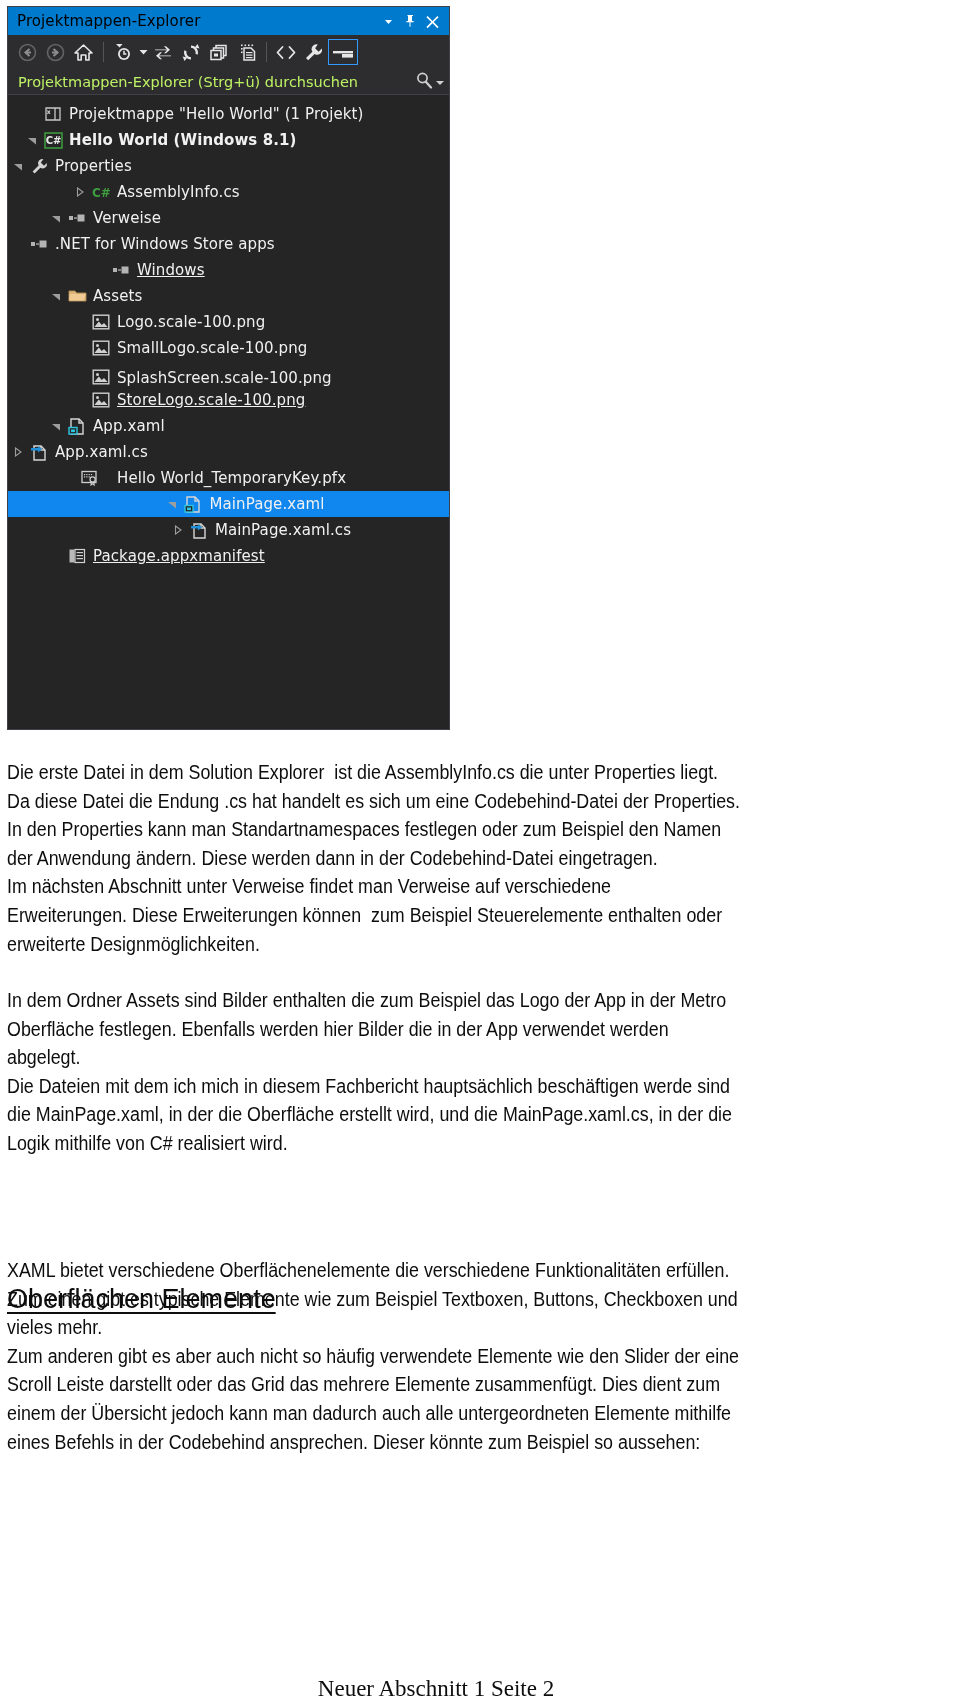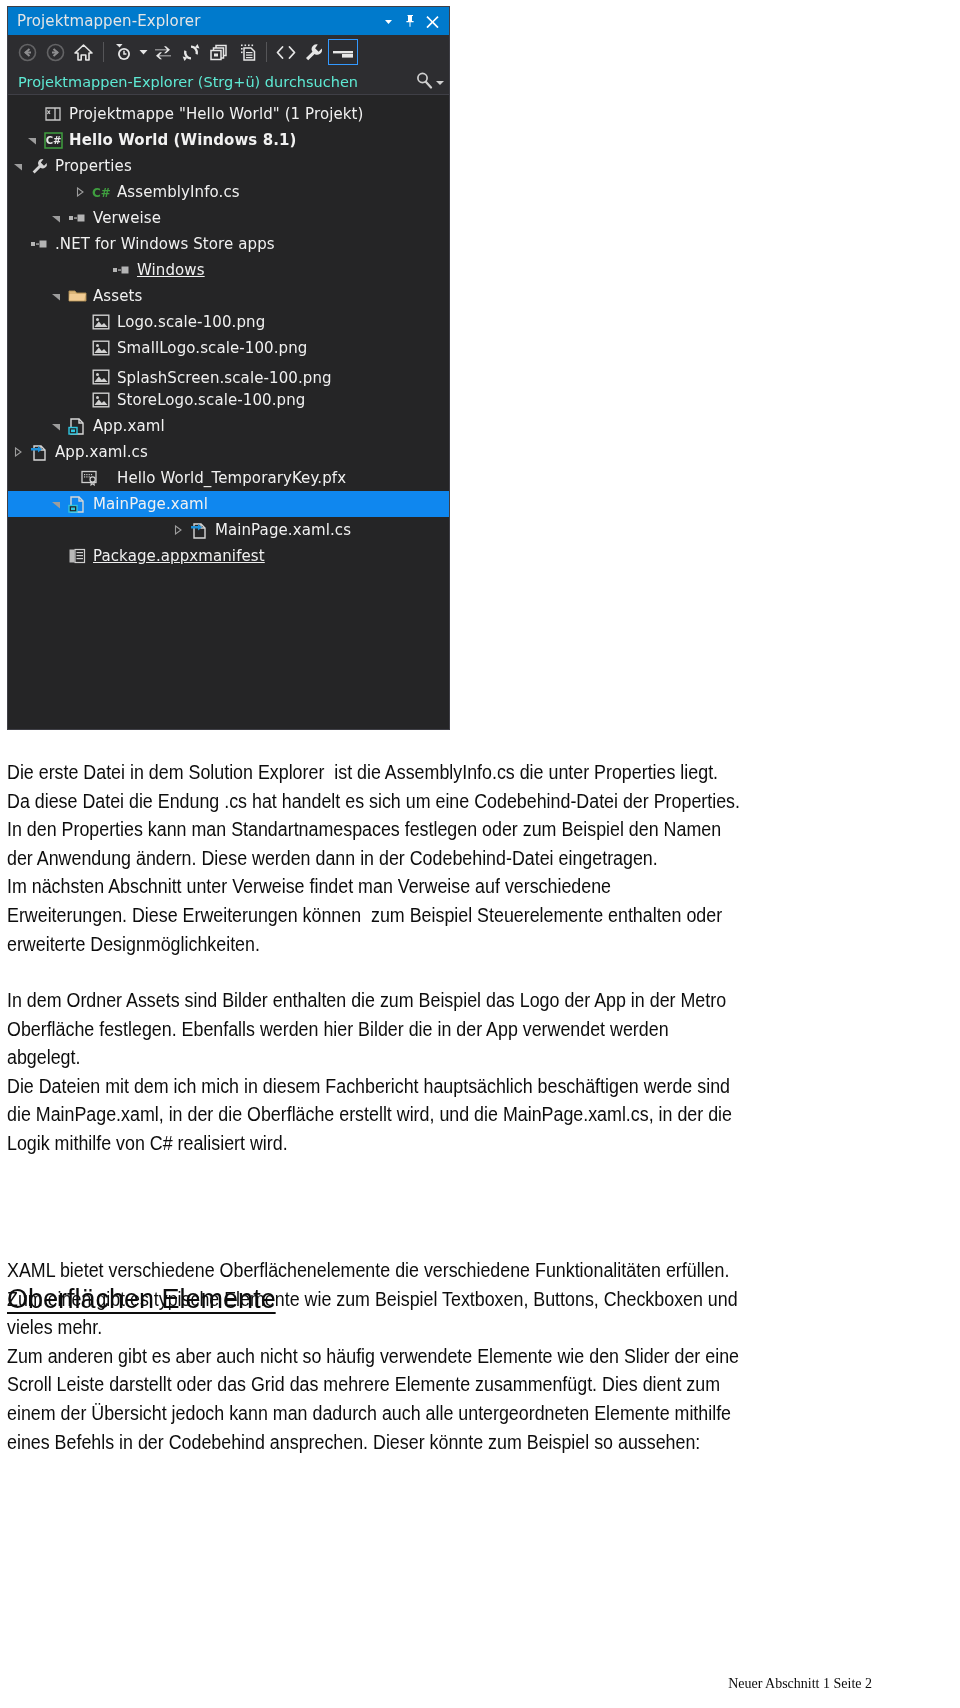--- a/index.html
+++ b/index.html
@@ -32,21 +32,21 @@
   
   #vs-titlebar {
     height: 28px;
     background: #007acc;
     display: flex;
     align-items: center;
     padding: 0 6px 0 9px;
     box-sizing: border-box;
   }
   #vs-title-text {
-    color: #e5e5e5;
+    color: #000000;
     font-size: 15px;
     letter-spacing: .1px;
     white-space: nowrap;
     font-family: "DejaVu Sans", sans-serif;
   }
   #vs-title-spacer { flex: 1 1 auto; }
   .title-btn {
     width: 22px;
     height: 22px;
     display: flex;
@@ -100,21 +100,21 @@
     height: 26px;
     background: #2d2d30;
     display: flex;
     align-items: center;
     padding: 0 4px 0 10px;
     box-sizing: border-box;
     border-bottom: 1px solid #3f3f46;
   }
   #vs-search-text {
     flex: 1 1 auto;
-    color: #5eead4;
+    color: #bef264;
     font-size: 14.5px;
     white-space: nowrap;
     overflow: hidden;
   }
   #vs-search-icons {
     display: flex;
     align-items: center;
     color: #d0d0d0;
   }
 
@@ -183,23 +183,23 @@
     color: #0d0d0d;
     text-decoration: underline;
     text-underline-offset: 4px;
     white-space: nowrap;
   }
   #footer {
     position: absolute;
     left: 0;
     top: 1676px;
     width: 872px;
-    text-align: right;
+    text-align: center;
     font-family: "Liberation Serif", serif;
-    font-size: 14px;
+    font-size: 23px;
     color: #0d0d0d;
   }
 </style>
 </head>
 <body>
 
 <div id="vs-panel">
 
   <div id="vs-titlebar">
     <span id="vs-title-text">Projektmappen-Explorer</span>
@@ -460,21 +460,21 @@
         <span class="tr-exp"></span>
         <span class="tr-icon">
           <svg width="18" height="16" viewBox="0 0 18 16">
             <rect x="1.2" y="1.2" width="15.6" height="13.6" fill="none" stroke="#d0d0d0" stroke-width="1.4"></rect>
             <circle cx="5.5" cy="5.4" r="1.5" fill="#d0d0d0"></circle>
             <path d="M2.4 13 L6.8 7.5 L9.8 11 L12 9 L15.6 13 Z" fill="#d0d0d0"></path>
           </svg>
         </span>
         <span class="tr-label">SplashScreen.scale-100.png</span>
       </div>
-      <div class="tree-row" style="padding-left: 62px;">
+      <div class="tree-row" style="padding-left: 62px; text-decoration: underline;">
         <span class="tr-exp"></span>
         <span class="tr-icon">
           <svg width="18" height="16" viewBox="0 0 18 16">
             <rect x="1.2" y="1.2" width="15.6" height="13.6" fill="none" stroke="#d0d0d0" stroke-width="1.4"></rect>
             <circle cx="5.5" cy="5.4" r="1.5" fill="#d0d0d0"></circle>
             <path d="M2.4 13 L6.8 7.5 L9.8 11 L12 9 L15.6 13 Z" fill="#d0d0d0"></path>
           </svg>
         </span>
         <span class="tr-label">StoreLogo.scale-100.png</span>
       </div>
@@ -522,21 +522,21 @@
               <rect x="4" y="6.3" width="1.2" height="1.2"></rect>
               <rect x="6.3" y="6.3" width="1.2" height="1.2"></rect>
               <rect x="8.6" y="6.3" width="1.2" height="1.2"></rect>
             </g>
             <circle cx="12.6" cy="9.4" r="2.6" fill="none" stroke="#cfcfcf" stroke-width="1.2"></circle>
             <path d="M11.3 11.4 L11 15 L12.6 13.8 L14.2 15 L13.9 11.4" fill="none" stroke="#cfcfcf" stroke-width="1.1"></path>
           </svg>
         </span>
         <span class="tr-label">Hello World_TemporaryKey.pfx</span>
       </div>
-      <div class="tree-row selected" style="padding-left: 38px;">
+      <div class="tree-row selected" style="padding-left: 30px; justify-content: center;">
         <span class="tr-exp">
           <svg width="10" height="10" viewBox="0 0 10 10">
             <path d="M1 3 L9 3 L9 9.5 Z" fill="#9d9d9d"></path>
           </svg>
         </span>
         <span class="tr-icon">
           <svg width="18" height="17" viewBox="0 0 18 17">
             <path d="M3 1 h8 l4 4 v11 h-12 z" fill="none" stroke="#d6d6d6" stroke-width="1.4"></path>
             <path d="M11 1 v4 h4" fill="none" stroke="#d6d6d6" stroke-width="1.4"></path>
             <rect x="1" y="9.5" width="8" height="6.5" fill="#252526" stroke="#2fc6e0" stroke-width="1.4"></rect>

